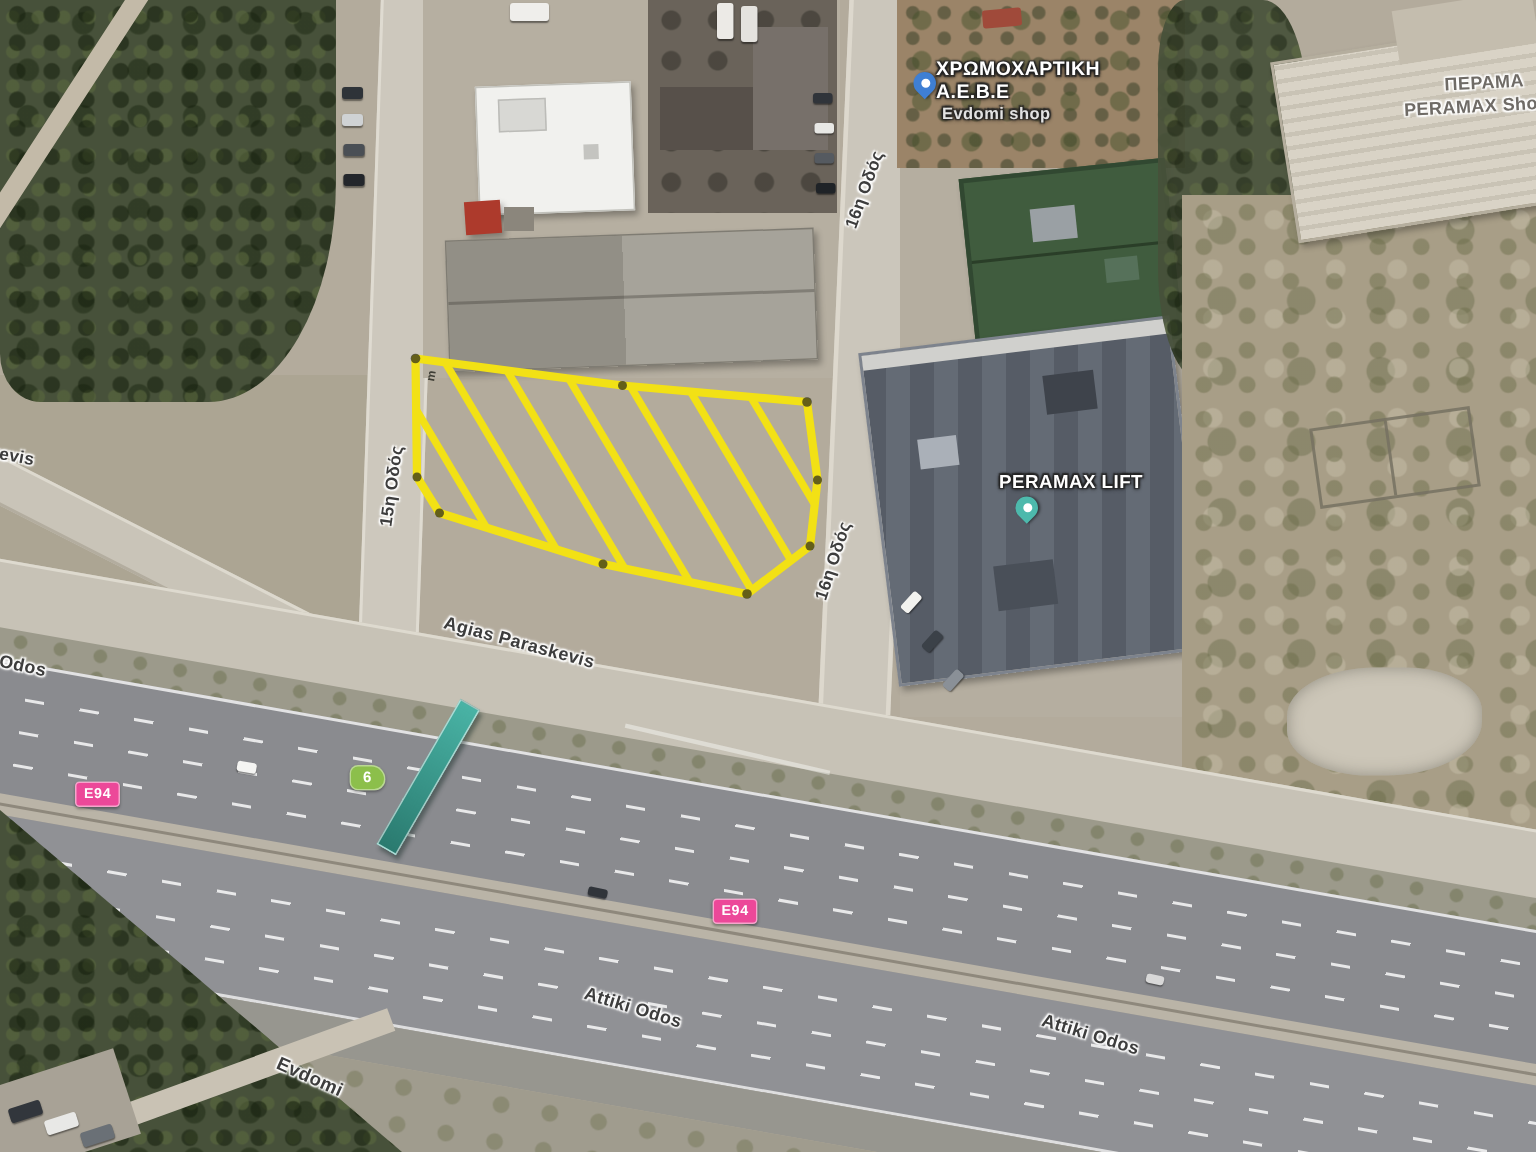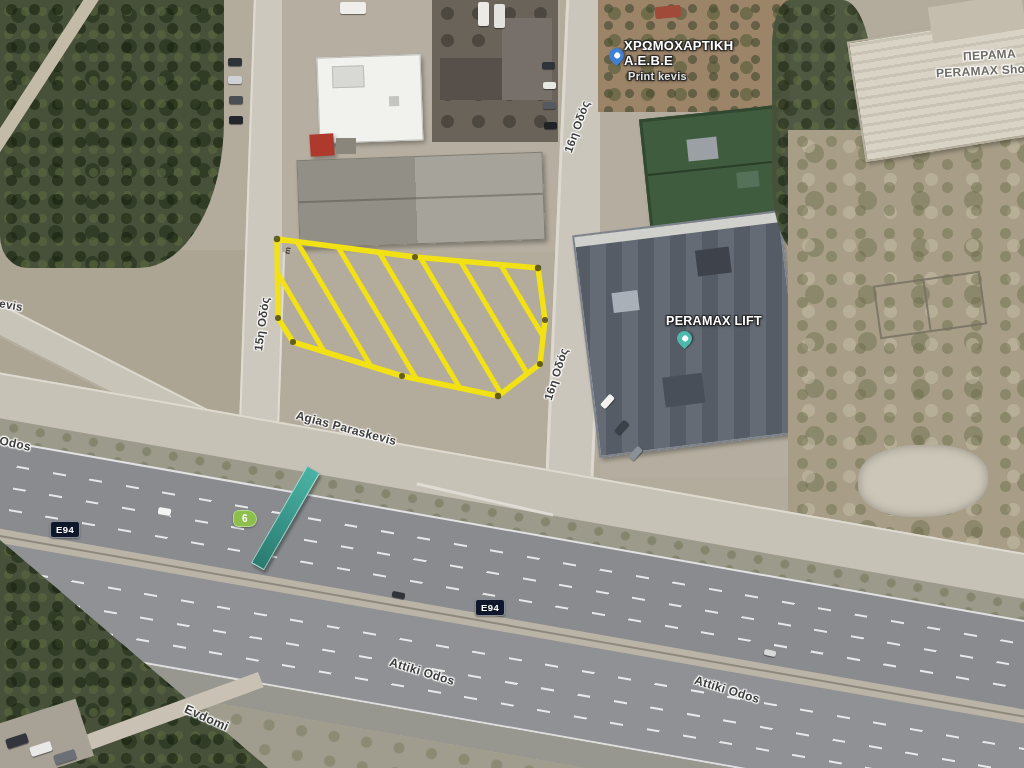--- a/index.html
+++ b/index.html
@@ -35,21 +35,21 @@
     text-shadow:-1px -1px 1px rgba(35,35,35,.95),1px -1px 1px rgba(35,35,35,.95),
                 -1px 1px 1px rgba(35,35,35,.95),1px 1px 1px rgba(35,35,35,.95),
                 0 1px 3px rgba(0,0,0,.85);}
   .lbl-biz{color:#6f6b66;}
   .pin{position:absolute;width:15px;height:15px;border-radius:50% 50% 50% 0;
     transform:rotate(-45deg);box-shadow:1px 1px 2px rgba(0,0,0,.5);z-index:55;}
   .pin::after{content:"";position:absolute;left:4.5px;top:4.5px;width:6px;height:6px;
     border-radius:50%;background:#fff;}
   .badge{position:absolute;color:#fff;font-size:9.5px;font-weight:bold;
     padding:2px 5px;border-radius:3px;z-index:62;letter-spacing:.4px;
-    background:#0f172a;border:1px solid rgba(255,255,255,.5);
+    background:#ec4899;border:1px solid rgba(255,255,255,.5);
     box-shadow:0 1px 2px rgba(0,0,0,.35);}
   .bldg{position:absolute;box-shadow:2px 3px 4px rgba(0,0,0,.3);}
 </style>
 </head>
 <body>
 
 <div class="abs" style="inset:0;background:#b3ab9c;"></div>
 
 <div class="abs" style="left:0;top:250px;width:250px;height:240px;background:#aca593;"></div>
 
@@ -194,21 +194,21 @@
     <circle cx="402" cy="376" r="3"></circle>
       <circle cx="293" cy="342" r="3"></circle>
     <circle cx="278" cy="318" r="3"></circle>
   </g>
 </svg>
 <div class="abs" style="left:284px;top:246px;font-size:8px;font-weight:bold;color:rgba(50,50,42,.9);transform:rotate(-80deg);z-index:45;">m</div>
 
 <div class="pin" style="left:609px;top:48px;background:#3f7fd4;"></div>
 <div class="lbl lbl-poi" style="left:624px;top:38px;font-size:13px;">ΧΡΩΜΟΧΑΡΤΙΚΗ</div>
 <div class="lbl lbl-poi" style="left:624px;top:53px;font-size:13px;">Α.Ε.Β.Ε</div>
-<div class="lbl lbl-poi" style="left:628px;top:70px;font-size:11px;color:#e2e2e2;">Print kevis</div>
+<div class="lbl lbl-poi" style="left:628px;top:70px;font-size:11px;color:#e2e2e2;">Evdomi shop</div>
 
 <div class="lbl lbl-biz" style="left:963px;top:48px;font-size:12px;transform:rotate(-3deg);">ΠΕΡΑΜΑ</div>
 <div class="lbl lbl-biz" style="left:936px;top:64px;font-size:12px;transform:rotate(-3deg);">PERAMAX Sho</div>
 
 <div class="lbl lbl-poi" style="left:666px;top:314px;font-size:12.5px;">PERAMAX LIFT</div>
 <div class="pin" style="left:677px;top:331px;background:#4db9ac;"></div>
 
 <div class="lbl" style="left:252px;top:350px;transform:rotate(-82deg);transform-origin:0 0;">15η Οδός</div>
 <div class="lbl" style="left:562px;top:150px;transform:rotate(-70deg);transform-origin:0 0;">16η Οδός</div>
 <div class="lbl" style="left:542px;top:398px;transform:rotate(-72deg);transform-origin:0 0;">16η Οδός</div>

